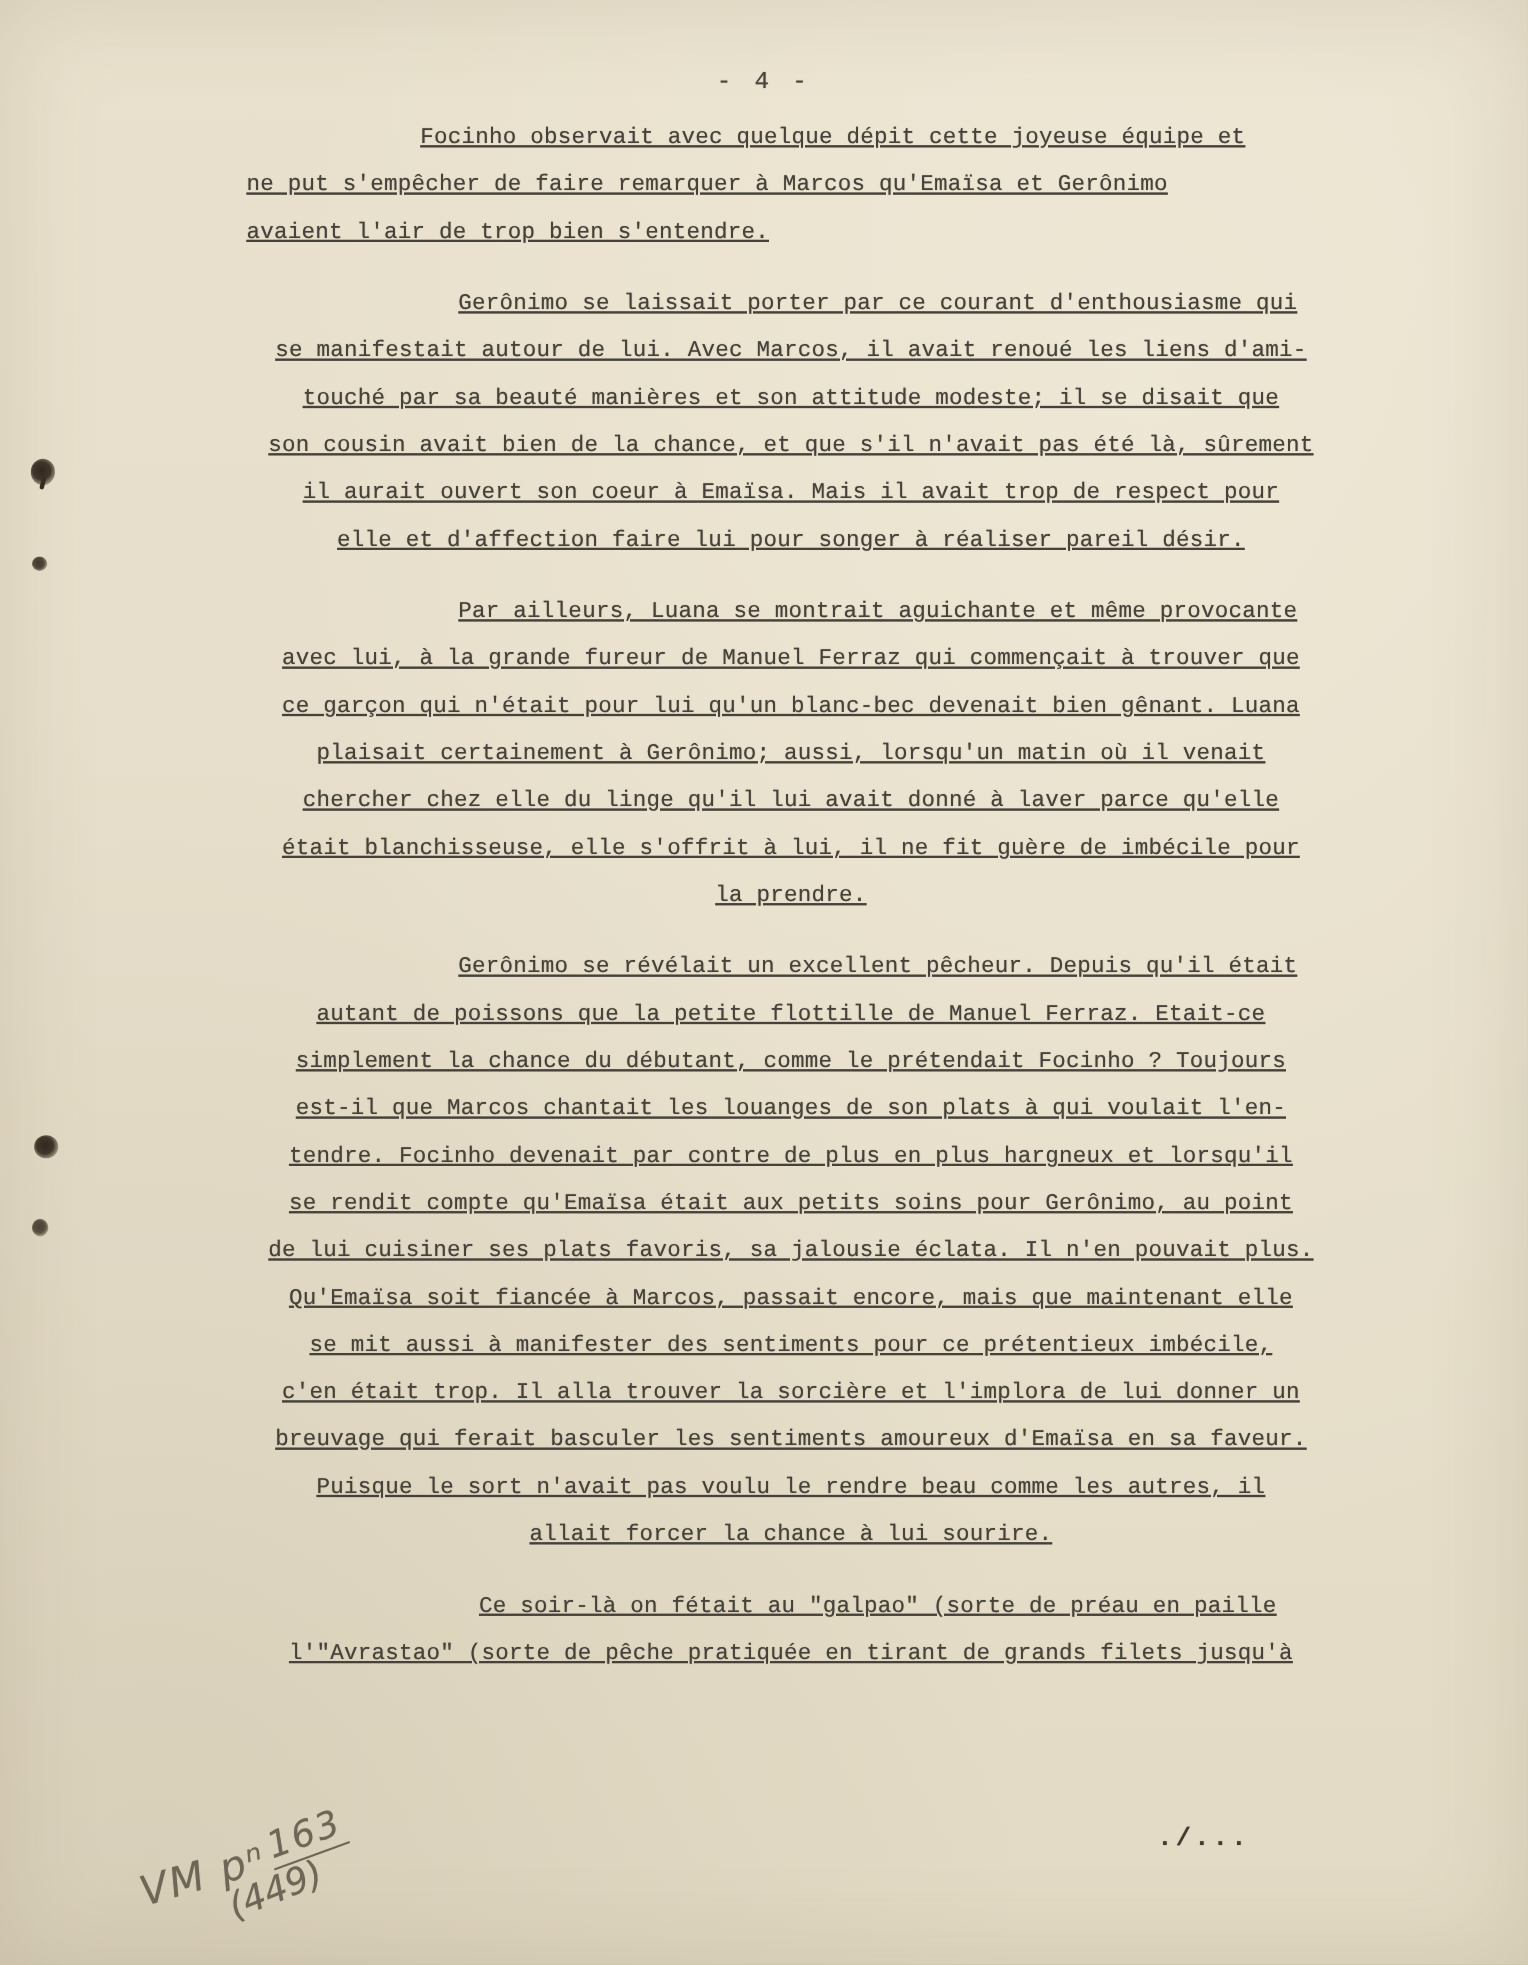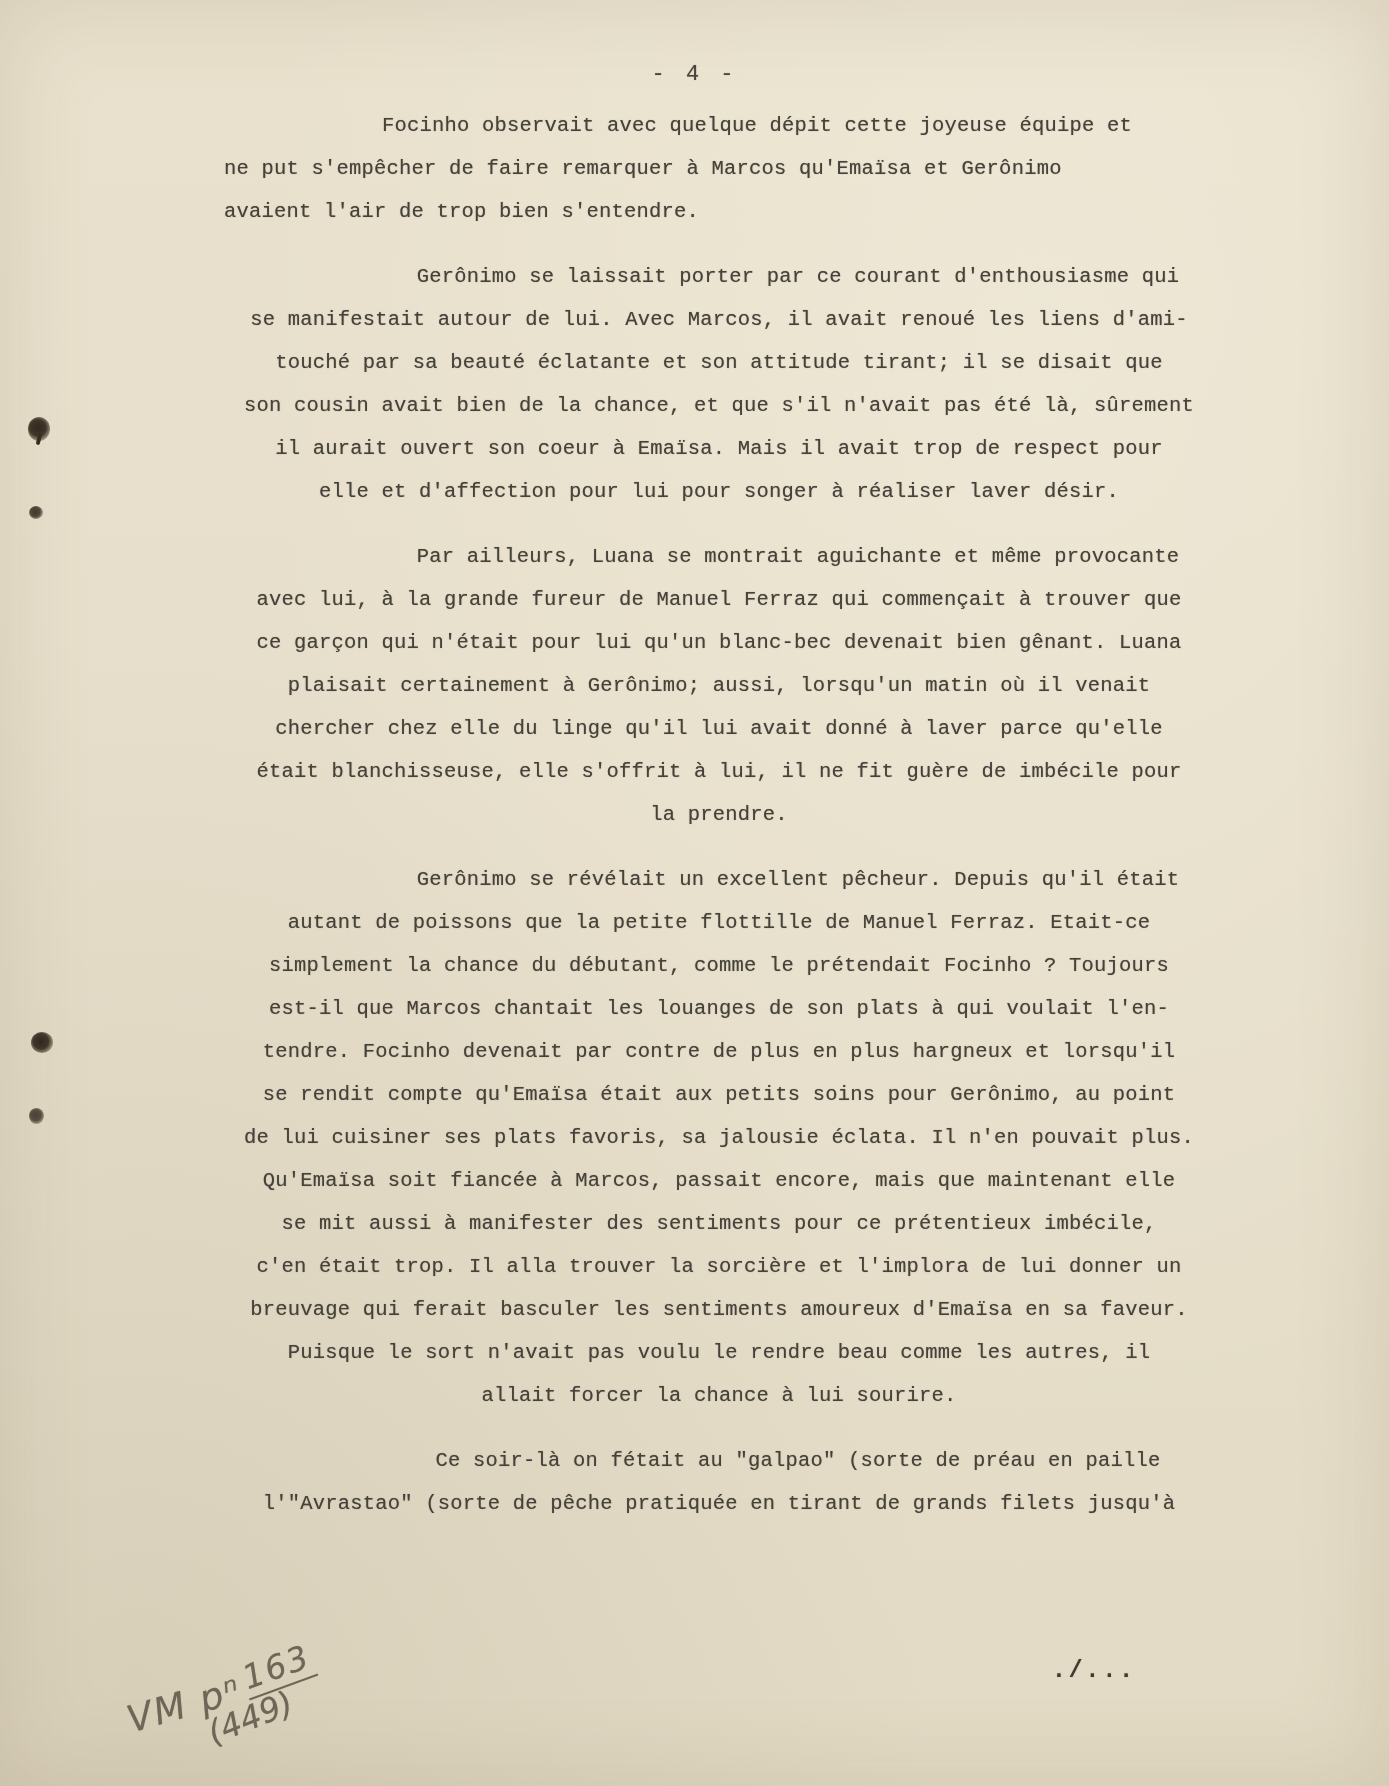--- a/index.html
+++ b/index.html
@@ -23,21 +23,21 @@
     position:absolute;top:62px;left:50%;transform:translateX(-50%);
     font-size:22px;letter-spacing:4px;color:#4a463e;
     text-shadow:0 0 1px rgba(60,55,45,0.55);
     white-space:pre;
   }
   .typed-text{
     position:absolute;left:224px;top:104px;width:990px;
     font-size:20.5px;line-height:43px;color:#46423a;
     text-shadow:0 0 1px rgba(60,55,45,0.5);
   }
-  .para{margin:0;}
+  .para{margin:0;text-decoration:underline;}
   .para + .para{margin-top:22px;text-align:center;}
   .line{white-space:pre;letter-spacing:0.2px;}
   .line.first{text-indent:158px;}
   .continuation{
     position:absolute;left:1052px;top:1658px;
     font-size:23px;font-weight:bold;color:#3f3b33;
     letter-spacing:3px;
     text-shadow:0 0 1px rgba(50,45,38,0.6);
   }
   .annotation{
@@ -84,24 +84,24 @@
 
   <div class="typed-text">
       <div class="para">
         <div class="line first">Focinho observait avec quelque dépit cette joyeuse équipe et</div>
         <div class="line">ne put s'empêcher de faire remarquer à Marcos qu'Emaïsa et Gerônimo</div>
         <div class="line">avaient l'air de trop bien s'entendre.</div>
       </div>
       <div class="para">
         <div class="line first">Gerônimo se laissait porter par ce courant d'enthousiasme qui</div>
         <div class="line">se manifestait autour de lui. Avec Marcos, il avait renoué les liens d'ami-</div>
-        <div class="line">touché par sa beauté éclatante et son attitude tirant; il se disait que</div>
+        <div class="line">touché par sa beauté manières et son attitude modeste; il se disait que</div>
         <div class="line">son cousin avait bien de la chance, et que s'il n'avait pas été là, sûrement</div>
         <div class="line">il aurait ouvert son coeur à Emaïsa. Mais il avait trop de respect pour</div>
-        <div class="line">elle et d'affection pour lui pour songer à réaliser laver désir.</div>
+        <div class="line">elle et d'affection faire lui pour songer à réaliser pareil désir.</div>
       </div>
       <div class="para">
         <div class="line first">Par ailleurs, Luana se montrait aguichante et même provocante</div>
         <div class="line">avec lui, à la grande fureur de Manuel Ferraz qui commençait à trouver que</div>
         <div class="line">ce garçon qui n'était pour lui qu'un blanc-bec devenait bien gênant. Luana</div>
         <div class="line">plaisait certainement à Gerônimo; aussi, lorsqu'un matin où il venait</div>
         <div class="line">chercher chez elle du linge qu'il lui avait donné à laver parce qu'elle</div>
         <div class="line">était blanchisseuse, elle s'offrit à lui, il ne fit guère de imbécile pour</div>
         <div class="line">la prendre.</div>
       </div>

